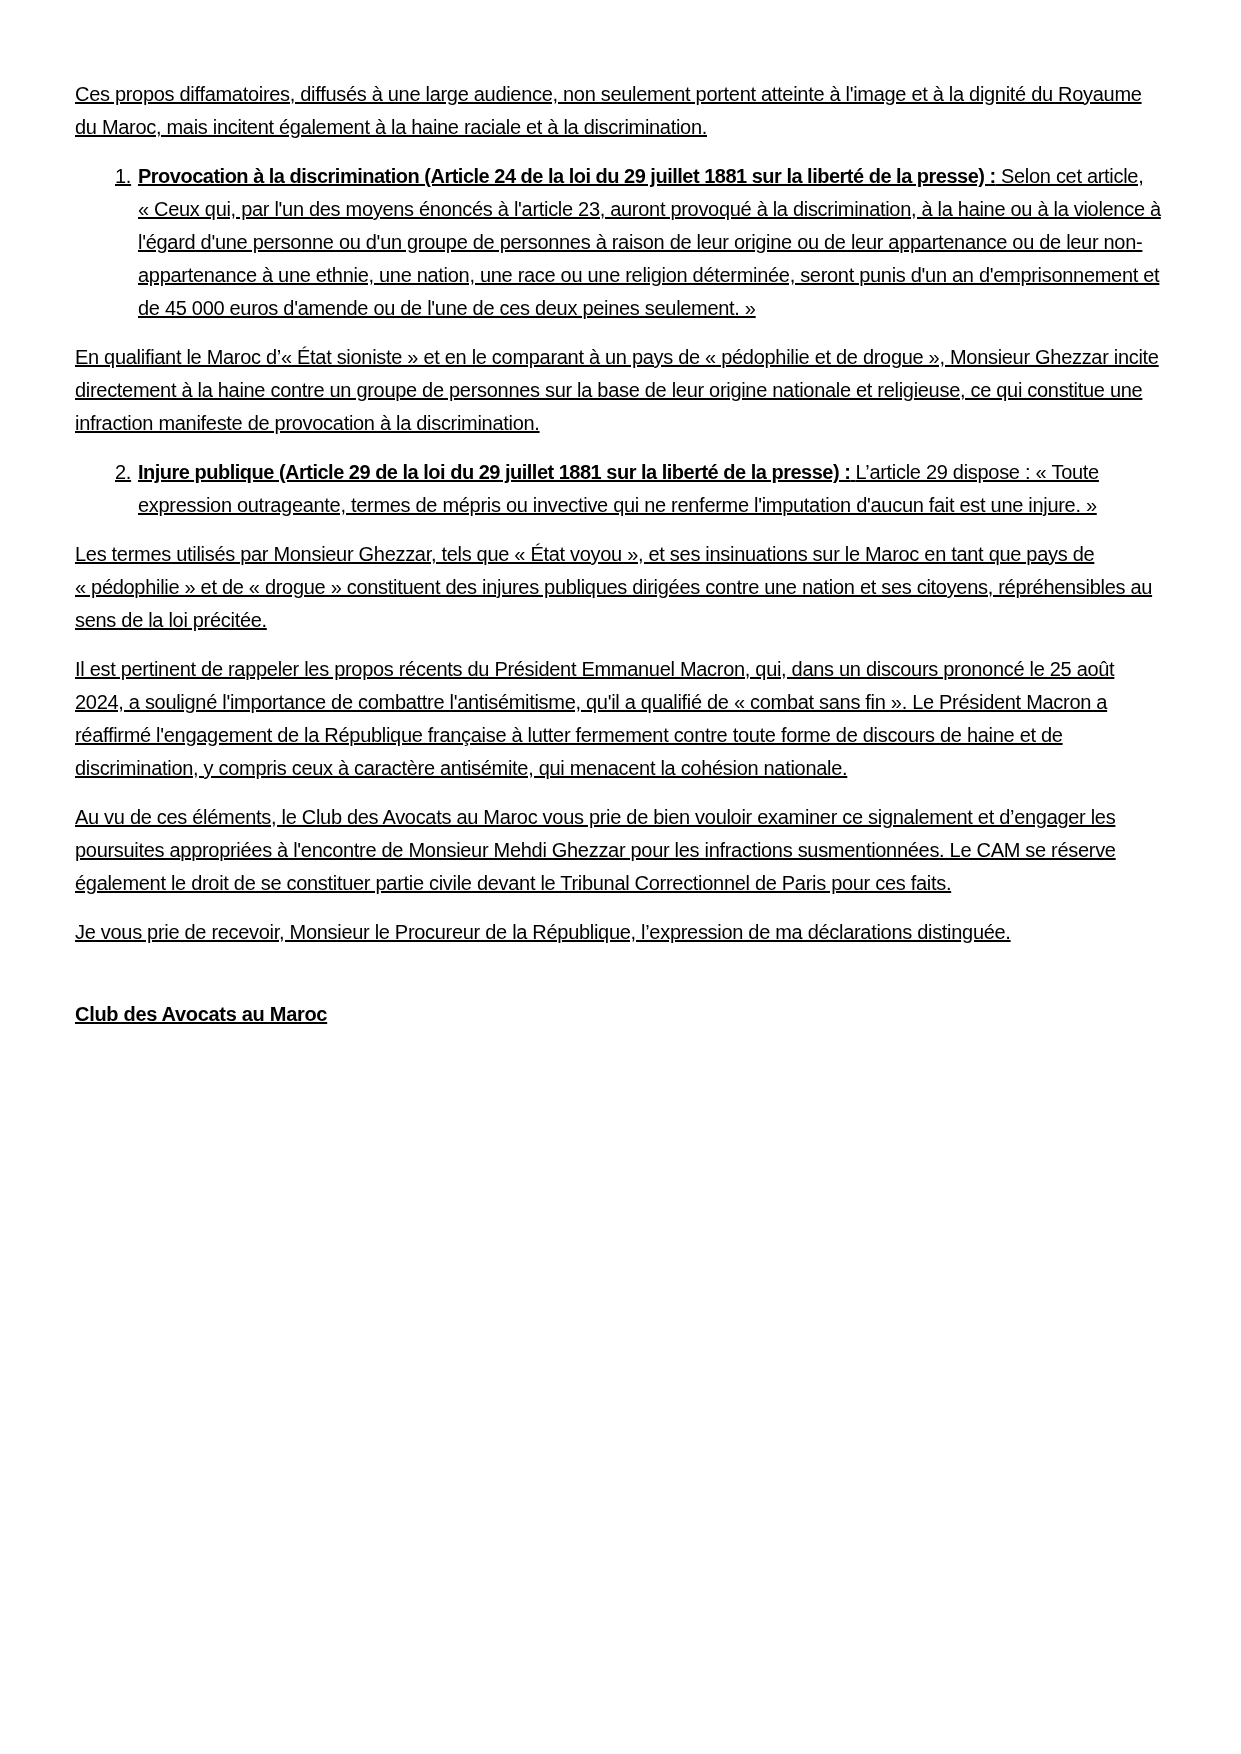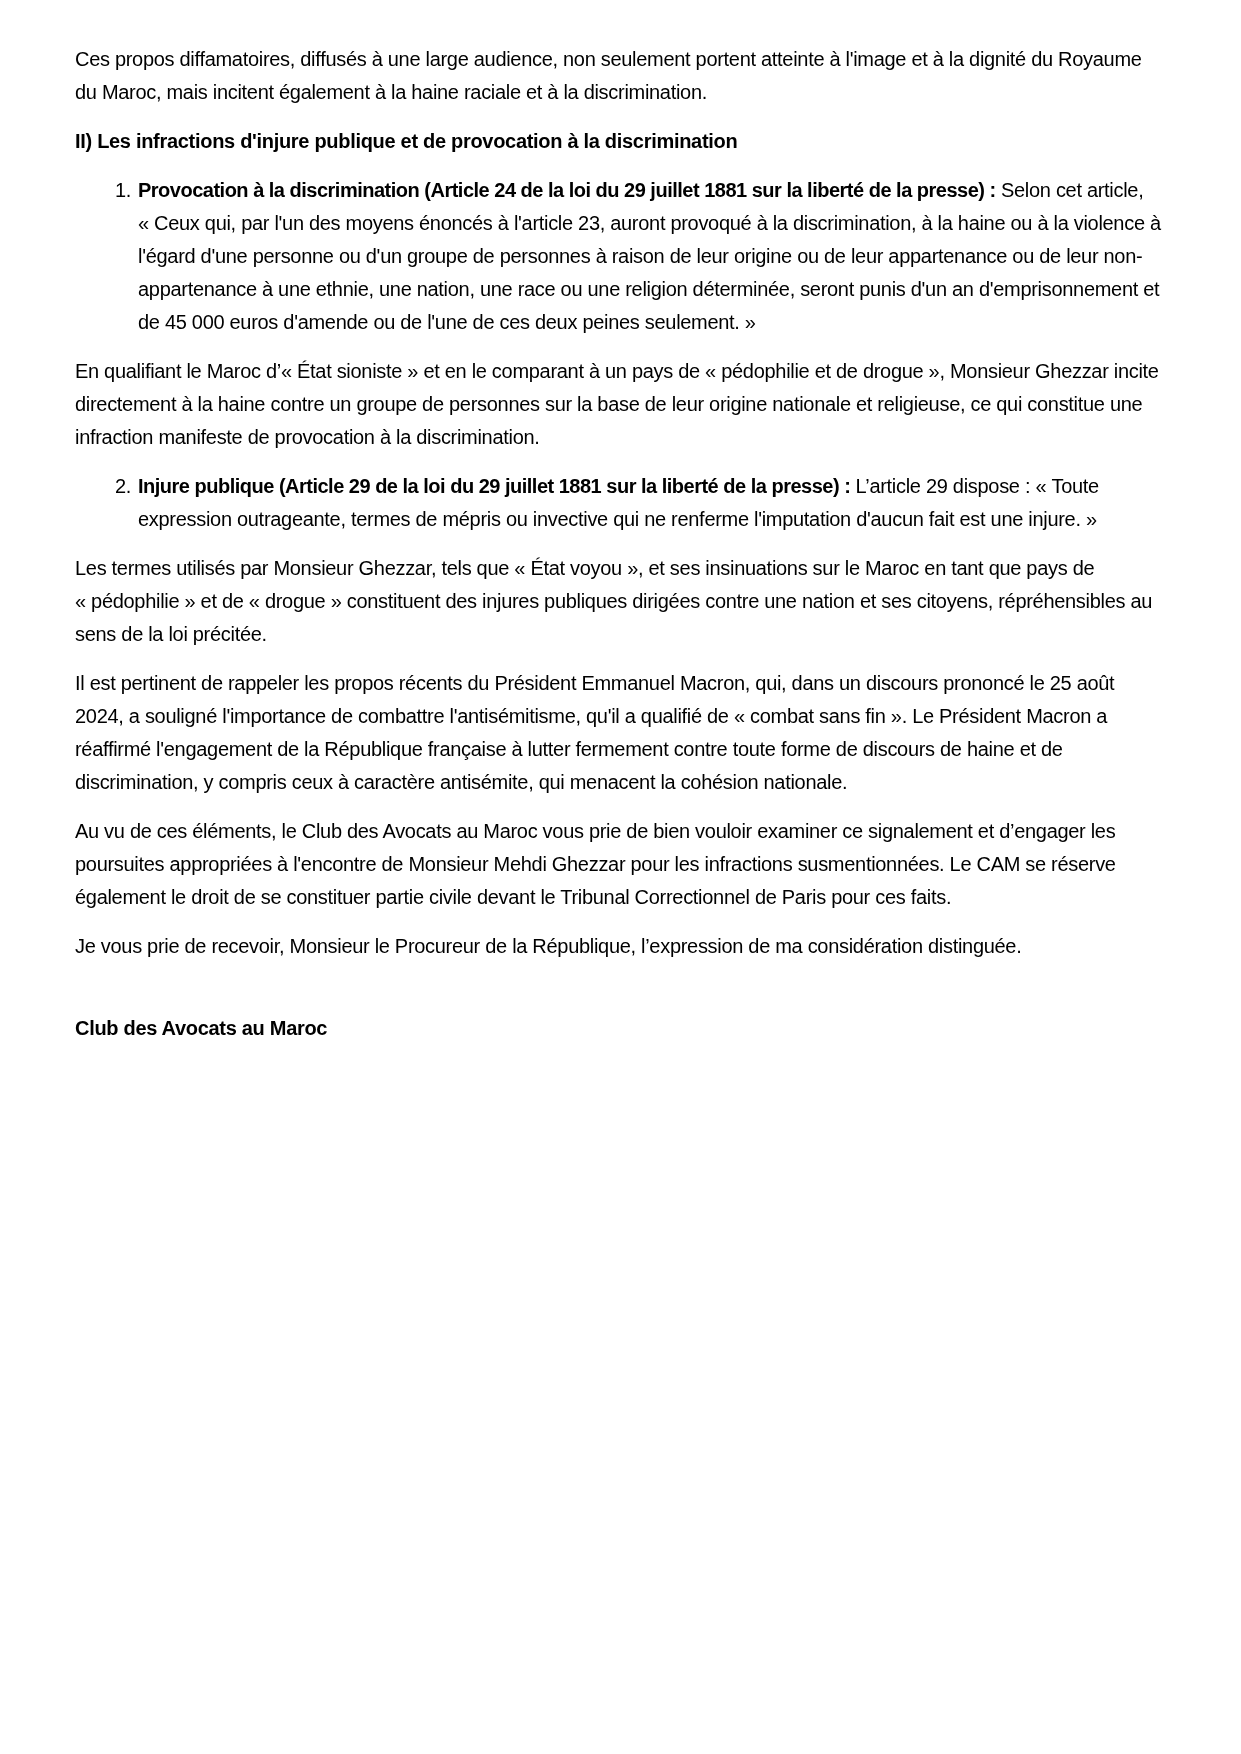--- a/index.html
+++ b/index.html
@@ -6,27 +6,28 @@
     margin: 0;
     padding: 0;
     background: #ffffff;
   }
   .page {
     position: relative;
     width: 1241px;
     height: 1754px;
     box-sizing: border-box;
     background: #ffffff;
-    padding: 43px 74px 0 75px;
+    padding: 78px 74px 0 75px;
     font-family: "Liberation Sans", sans-serif;
     font-size: 20px;
     letter-spacing: -0.3px;
     line-height: 33px;
     color: #000000;
     overflow: hidden;
+    text-decoration: underline;
   }
   .block {
     margin: 0 0 16px 0;
   }
   .heading {
     font-weight: bold;
   }
   .list-item {
     display: flex;
     margin-left: 40px;
@@ -49,21 +50,20 @@
     margin-top: 49px;
   }
 </style>
 </head>
 <body>
 
 <div class="page">
 
   <p class="block">Ces propos diffamatoires, diffusés à une large audience, non seulement portent atteinte à l'image et à la dignité du Royaume du Maroc, mais incitent également à la haine raciale et à la discrimination.</p>
 
-  <p class="block heading">II) Les infractions d'injure publique et de provocation à la discrimination</p>
 
   <div class="list-item">
     <span class="num">1.</span>
     <span class="item-body"><span class="lead">Provocation à la discrimination (Article 24 de la loi du 29 juillet 1881 sur la liberté de la presse)&nbsp;:</span>
       <span>Selon cet article, «&nbsp;Ceux qui, par l'un des moyens énoncés à l'article 23, auront provoqué à la discrimination, à la haine ou à la violence à l'égard d'une personne ou d'un groupe de personnes à raison de leur origine ou de leur appartenance ou de leur non-appartenance à une ethnie, une nation, une race ou une religion déterminée, seront punis d'un an d'emprisonnement et de 45&nbsp;000 euros d'amende ou de l'une de ces deux peines seulement.&nbsp;»</span></span>
   </div>
 
   <p class="block">En qualifiant le Maroc d’«&nbsp;État sioniste&nbsp;» et en le comparant à un pays de «&nbsp;pédophilie et de drogue&nbsp;», Monsieur Ghezzar incite directement à la haine contre un groupe de personnes sur la base de leur origine nationale et religieuse, ce qui constitue une infraction manifeste de provocation à la discrimination.</p>
 
   <div class="list-item">
@@ -72,17 +72,17 @@
       <span>L’article 29 dispose : «&nbsp;Toute expression outrageante, termes de mépris ou invective qui ne renferme l'imputation d'aucun fait est une injure.&nbsp;»</span></span>
   </div>
 
   <p class="block">Les termes utilisés par Monsieur Ghezzar, tels que «&nbsp;État voyou&nbsp;», et ses insinuations sur le Maroc en tant que pays de «&nbsp;pédophilie&nbsp;» et de «&nbsp;drogue&nbsp;» constituent des injures publiques dirigées contre une nation et ses citoyens, répréhensibles au sens de la loi précitée.</p>
 
 
   <p class="block">Il est pertinent de rappeler les propos récents du Président Emmanuel Macron, qui, dans un discours prononcé le 25 août 2024, a souligné l'importance de combattre l'antisémitisme, qu'il a qualifié de «&nbsp;combat sans fin&nbsp;». Le Président Macron a réaffirmé l'engagement de la République française à lutter fermement contre toute forme de discours de haine et de discrimination, y compris ceux à caractère antisémite, qui menacent la cohésion nationale.</p>
 
   <p class="block">Au vu de ces éléments, le Club des Avocats au Maroc vous prie de bien vouloir examiner ce signalement et d’engager les poursuites appropriées à l'encontre de Monsieur Mehdi Ghezzar pour les infractions susmentionnées. Le CAM se réserve également le droit de se constituer partie civile devant le Tribunal Correctionnel de Paris pour ces faits.</p>
 
-  <p class="block">Je vous prie de recevoir, Monsieur le Procureur de la République, l’expression de ma considération distinguée.</p>
+  <p class="block">Je vous prie de recevoir, Monsieur le Procureur de la République, l’expression de ma déclarations distinguée.</p>
 
   <p class="block signature">Club des Avocats au Maroc</p>
 
 </div>
 
 </body></html>

